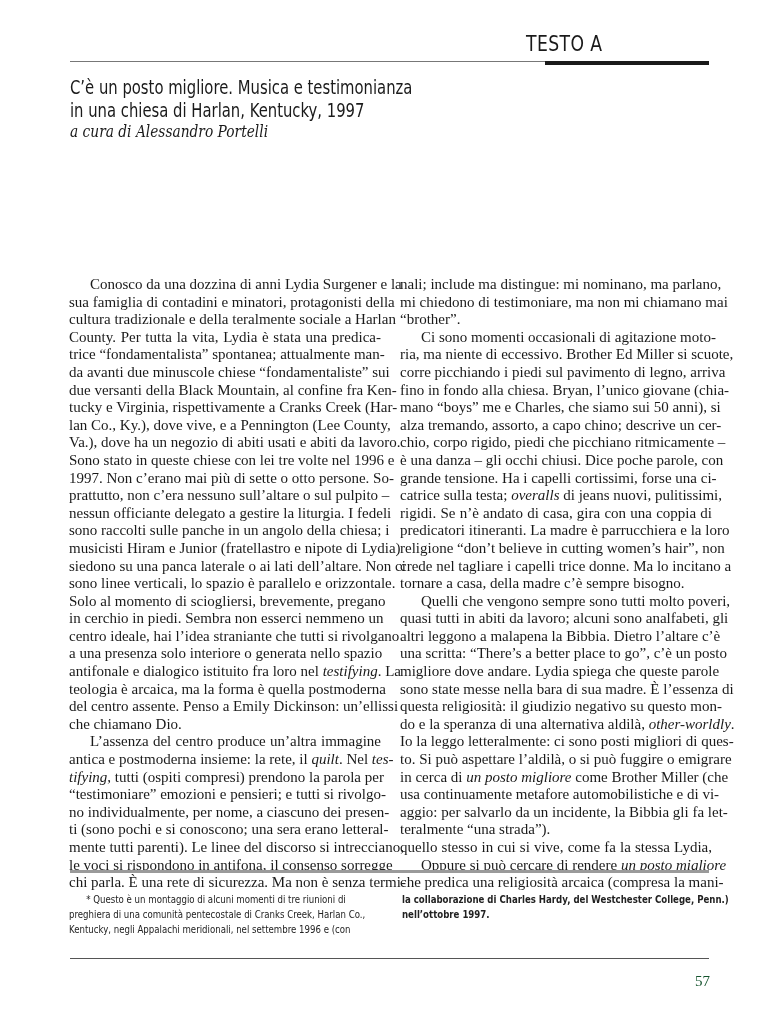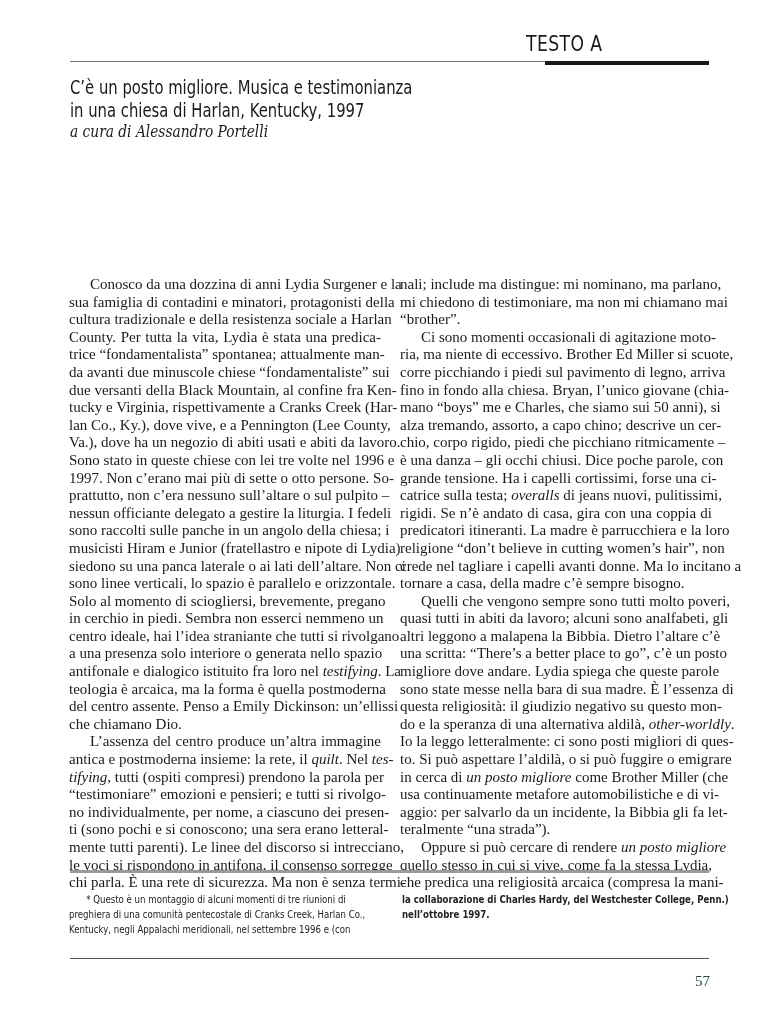--- a/index.html
+++ b/index.html
@@ -164,21 +164,21 @@
 
 <div class="title">
   <span>C’è un posto migliore. Musica e testimonianza</span>
   <span>in una chiesa di Harlan, Kentucky, 1997</span>
 </div>
 <div class="byline">a cura di Alessandro Portelli</div>
 
 <div class="column col-left" id="col-left">
     <span class="line indent">Conosco da una dozzina di anni Lydia Surgener e la</span>
     <span class="line">sua famiglia di contadini e minatori, protagonisti della</span>
-    <span class="line">cultura tradizionale e della resistenza sociale a Harlan</span>
+    <span class="line">cultura tradizionale e della teralmente sociale a Harlan</span>
     <span class="line">County. Per tutta la vita, Lydia è stata una predica-</span>
     <span class="line">trice “fondamentalista” spontanea; attualmente man-</span>
     <span class="line">da avanti due minuscole chiese “fondamentaliste” sui</span>
     <span class="line">due versanti della Black Mountain, al confine fra Ken-</span>
     <span class="line">tucky e Virginia, rispettivamente a Cranks Creek (Har-</span>
     <span class="line">lan Co., Ky.), dove vive, e a Pennington (Lee County,</span>
     <span class="line">Va.), dove ha un negozio di abiti usati e abiti da lavoro.</span>
     <span class="line">Sono stato in queste chiese con lei tre volte nel 1996 e</span>
     <span class="line">1997. Non c’erano mai più di sette o otto persone. So-</span>
     <span class="line">prattutto, non c’era nessuno sull’altare o sul pulpito –</span>
@@ -215,38 +215,38 @@
     <span class="line">fino in fondo alla chiesa. Bryan, l’unico giovane (chia-</span>
     <span class="line">mano “boys” me e Charles, che siamo sui 50 anni), si</span>
     <span class="line">alza tremando, assorto, a capo chino; descrive un cer-</span>
     <span class="line">chio, corpo rigido, piedi che picchiano ritmicamente –</span>
     <span class="line">è una danza – gli occhi chiusi. Dice poche parole, con</span>
     <span class="line">grande tensione. Ha i capelli cortissimi, forse una ci-</span>
     <span class="line">catrice sulla testa; <em>overalls</em> di jeans nuovi, pulitissimi,</span>
     <span class="line">rigidi. Se n’è andato di casa, gira con una coppia di</span>
     <span class="line">predicatori itineranti. La madre è parrucchiera e la loro</span>
     <span class="line">religione “don’t believe in cutting women’s hair”, non</span>
-    <span class="line">crede nel tagliare i capelli avanti donne. Ma lo incitano a</span>
+    <span class="line">crede nel tagliare i capelli trice donne. Ma lo incitano a</span>
     <span class="line last">tornare a casa, della madre c’è sempre bisogno.</span>
     <span class="line indent">Quelli che vengono sempre sono tutti molto poveri,</span>
     <span class="line">quasi tutti in abiti da lavoro; alcuni sono analfabeti, gli</span>
     <span class="line">altri leggono a malapena la Bibbia. Dietro l’altare c’è</span>
     <span class="line">una scritta: “There’s a better place to go”, c’è un posto</span>
     <span class="line">migliore dove andare. Lydia spiega che queste parole</span>
     <span class="line">sono state messe nella bara di sua madre. È l’essenza di</span>
     <span class="line">questa religiosità: il giudizio negativo su questo mon-</span>
     <span class="line">do e la speranza di una alternativa aldilà, <em>other-worldly</em>.</span>
     <span class="line">Io la leggo letteralmente: ci sono posti migliori di ques-</span>
     <span class="line">to. Si può aspettare l’aldilà, o si può fuggire o emigrare</span>
     <span class="line">in cerca di <em>un posto migliore</em> come Brother Miller (che</span>
     <span class="line">usa continuamente metafore automobilistiche e di vi-</span>
     <span class="line">aggio: per salvarlo da un incidente, la Bibbia gli fa let-</span>
     <span class="line last">teralmente “una strada”).</span>
+    <span class="line">quello stesso in cui si vive, come fa la stessa Lydia,</span>
     <span class="line indent">Oppure si può cercare di rendere <em>un posto migliore</em></span>
-    <span class="line">quello stesso in cui si vive, come fa la stessa Lydia,</span>
     <span class="line">che predica una religiosità arcaica (compresa la mani-</span>
   </div>
 
 <div class="foot-rule"></div>
 <div class="footnote fn-left">
   <span class="fl first">* Questo è un montaggio di alcuni momenti di tre riunioni di</span>
   <span class="fl">preghiera di una comunità pentecostale di Cranks Creek, Harlan Co.,</span>
   <span class="fl">Kentucky, negli Appalachi meridionali, nel settembre 1996 e (con</span>
 </div>
 <div class="footnote fn-right">

